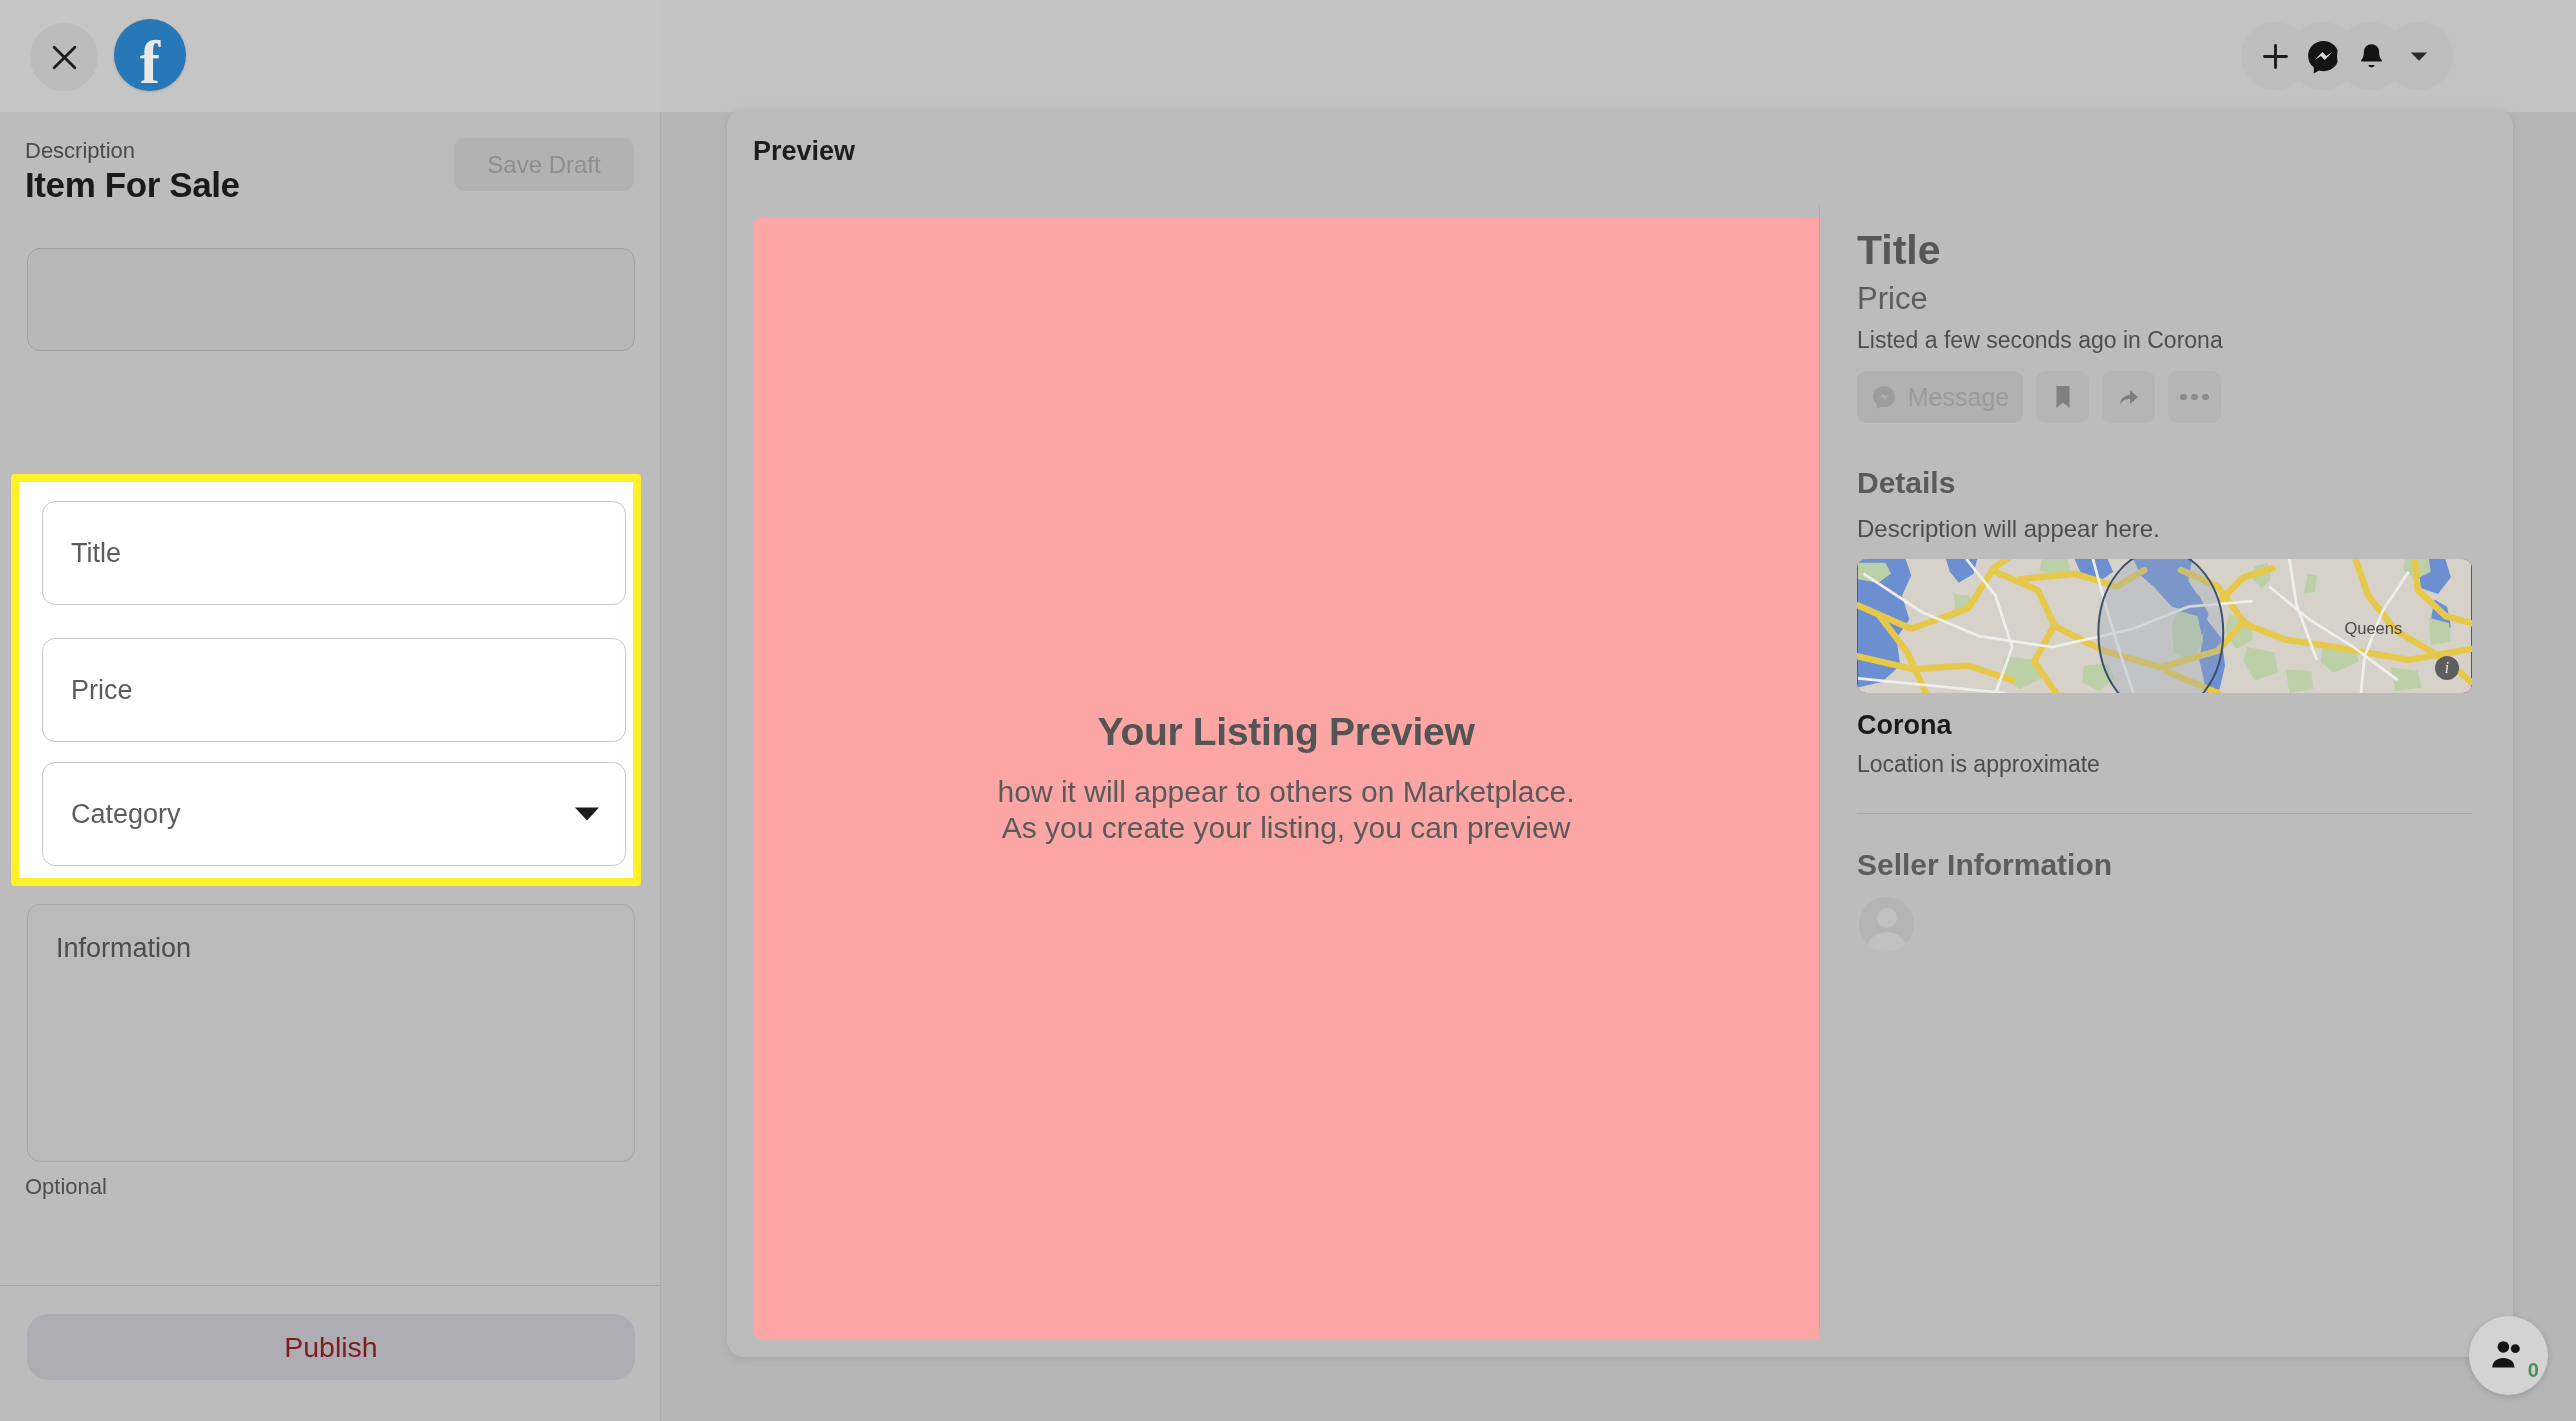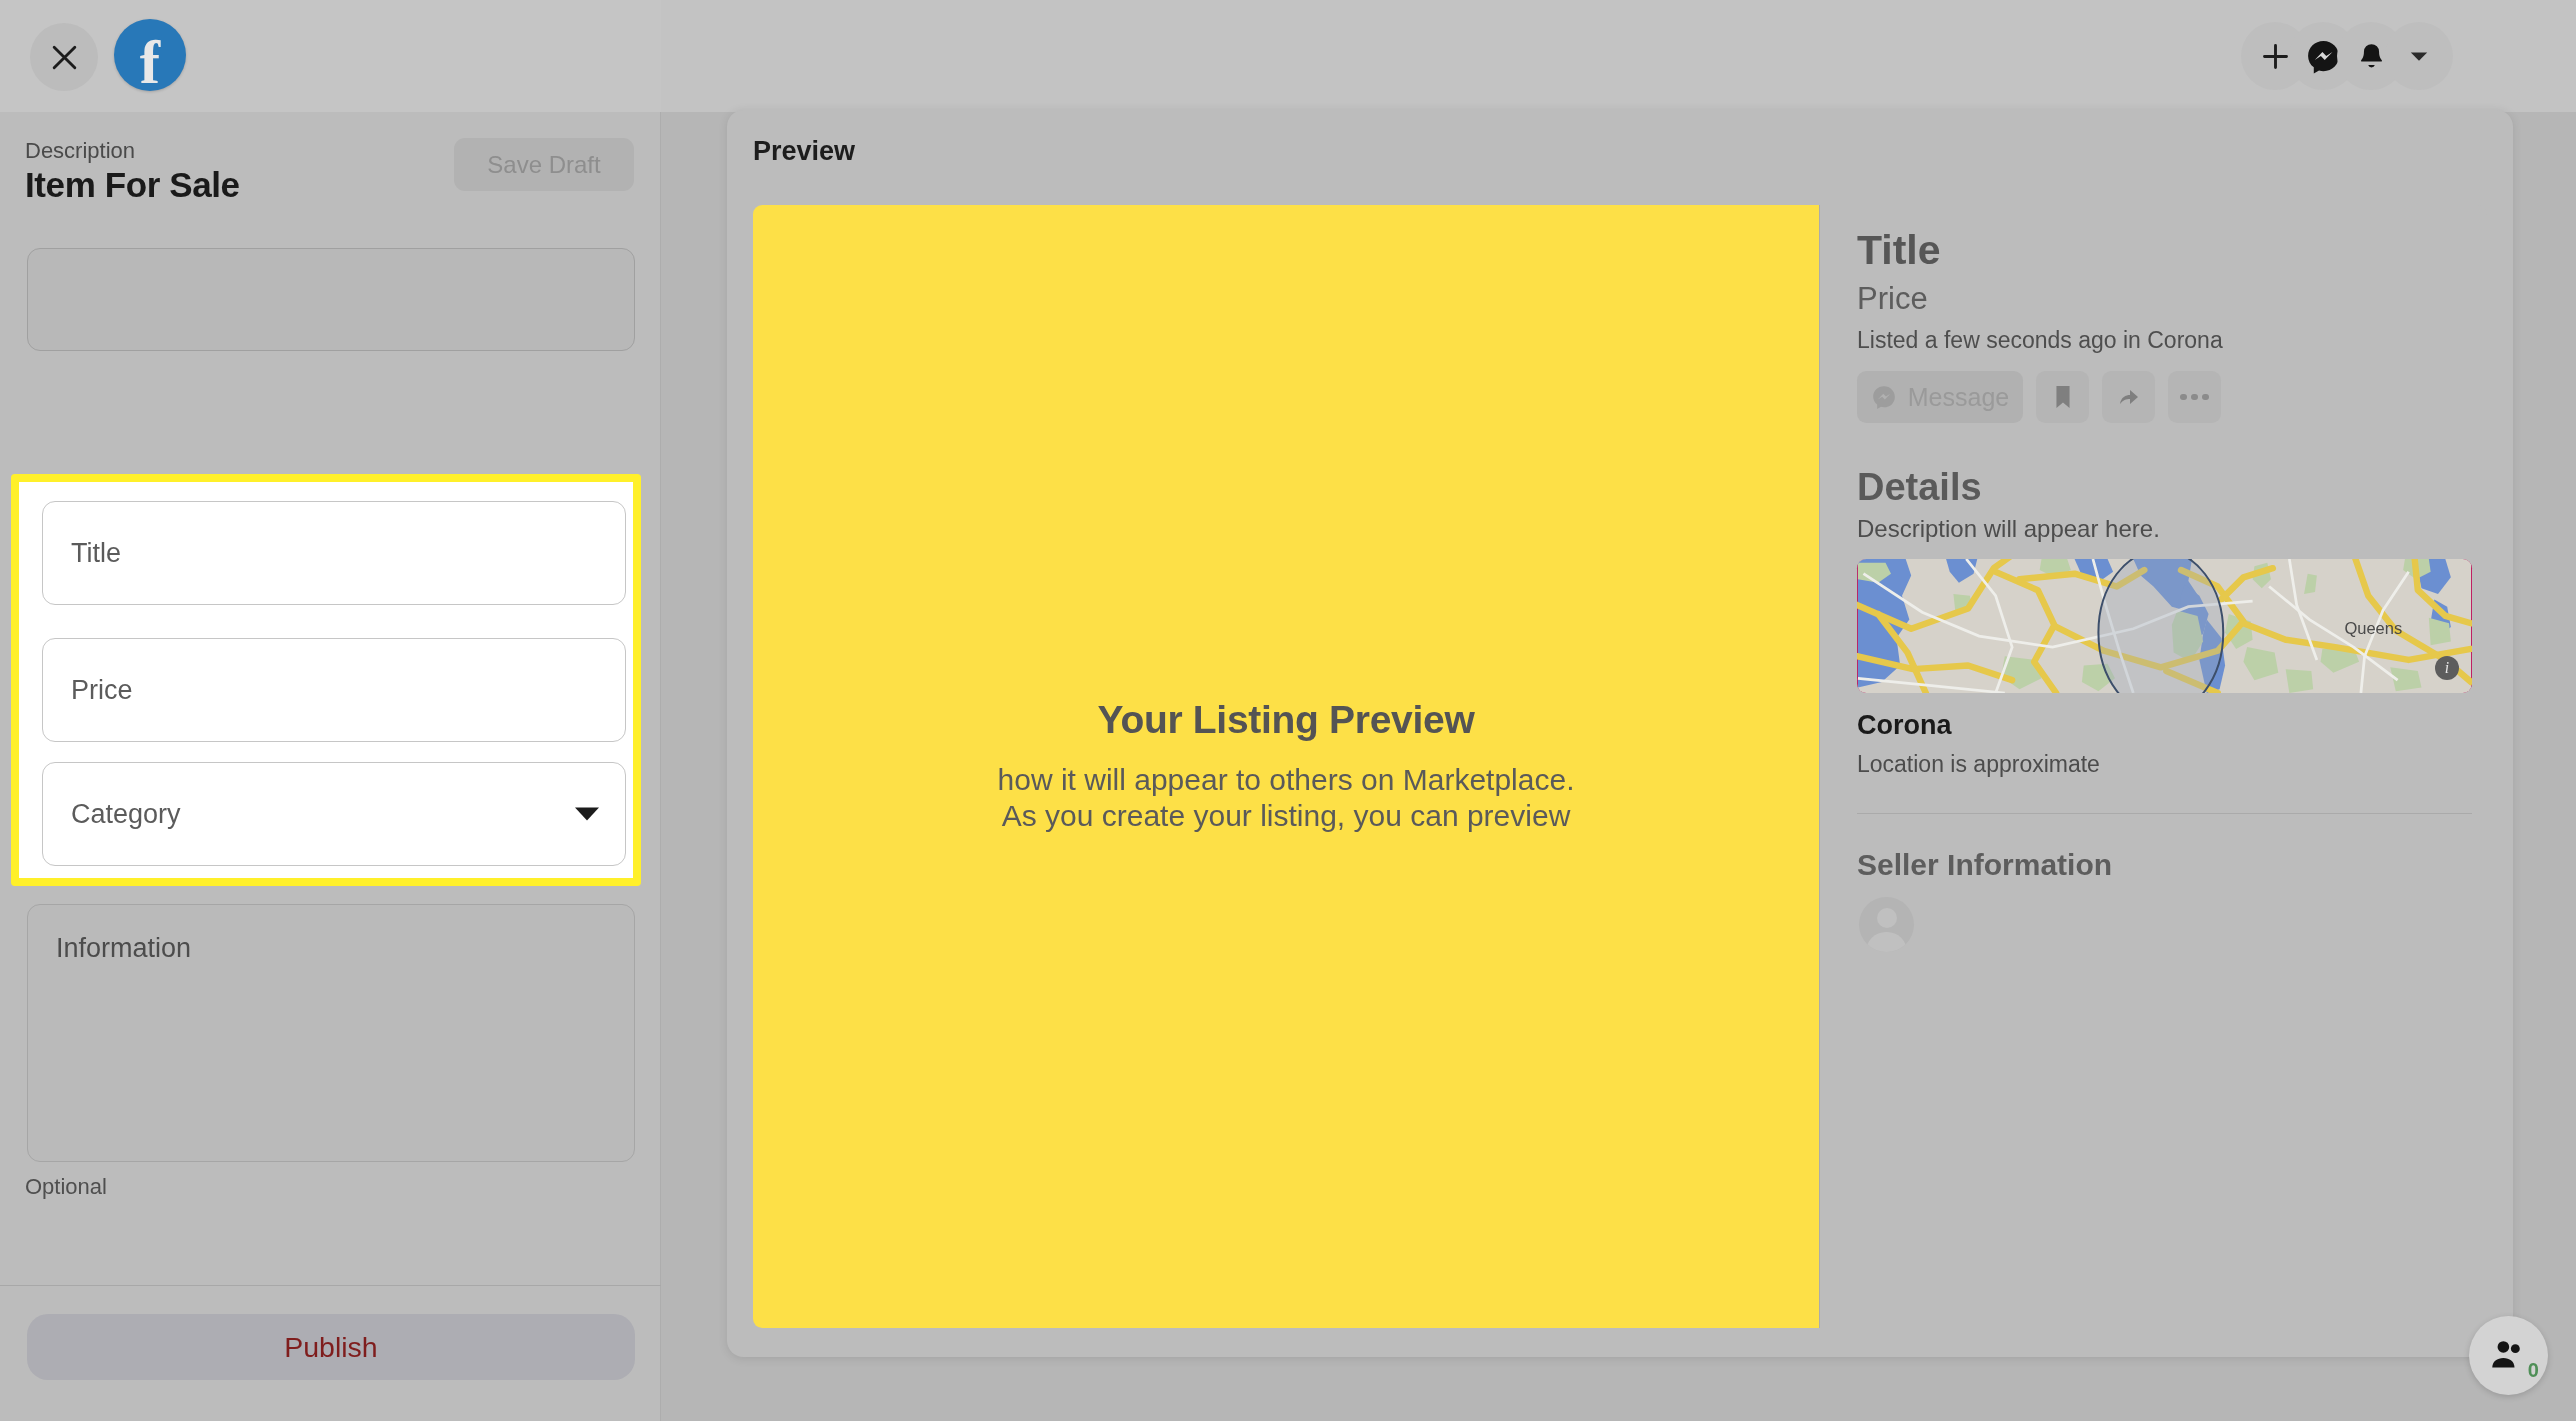--- a/index.html
+++ b/index.html
@@ -134,22 +134,22 @@
   }
   #preview-heading {
     position: absolute; left: 26px; top: 26px;
     font-size: 27px; font-weight: bold; color: #1d1d1d;
   }
   #preview-body {
     position: absolute; left: 26px; top: 95px;
     width: 1735px; height: 1123px;
   }
   #photo-pane {
-    position: absolute; left: 0; top: 0; width: 1066px; height: 1123px;
-    background: #fde047; border-radius: 9.2px 0 0 9.2px;
+    position: absolute; left: 0; top: 12px; width: 1066px; height: 1123px;
+    background: #fca5a5; border-radius: 9.2px 0 0 9.2px;
   }
   #photo-pane-inner {
     position: absolute; left: 0; top: 50%; transform: translateY(-50%);
     width: 100%; text-align: center;
   }
   #pp-title { font-size: 39px; font-weight: bold; color: #545454; letter-spacing: -0.3px; }
   #pp-sub { margin-top: 20px; font-size: 30px; color: #5a5a5a; line-height: 1.22; }
 
   #detail-pane {
     position: absolute; left: 1066px; top: 0; width: 668px; height: 1123px;
@@ -165,21 +165,21 @@
     display: flex; align-items: center; justify-content: center; gap: 11px; cursor: pointer;
   }
   #msg-btn .lbl { font-size: 25px; color: #9a9a9a; }
   .sq-btn {
     width: 53px; height: 52px; border-radius: 9.2px; background: #b5b5b5;
     display: flex; align-items: center; justify-content: center; cursor: pointer;
   }
   .dots { display: flex; gap: 4.6px; }
   .dots i { width: 6.4px; height: 6.4px; border-radius: 50%; background: #8b8b8b; display: block; }
 
-  #d-details { position: absolute; left: 37px; top: 261px; font-size: 38px; font-weight: bold; color: #5a5a5a; }
+  #d-details { position: absolute; left: 37px; top: 261px; font-size: 30px; font-weight: bold; color: #5a5a5a; }
   #d-desc { position: absolute; left: 37px; top: 310px; font-size: 24px; color: #4d4d4d; }
 
   #map {
     position: absolute; left: 37px; top: 354px; width: 615px; height: 134px;
     border-radius: 9.2px; overflow: hidden; background: #be185d; cursor: pointer; text-align: center;
   }
   #map svg { display: block; width: 615px; height: 134px; }
   #map-info {
     position: absolute; right: 13px; bottom: 13px; width: 24px; height: 24px;
     border-radius: 50%; background: #5d5d5d; color: #e6e6e6;

